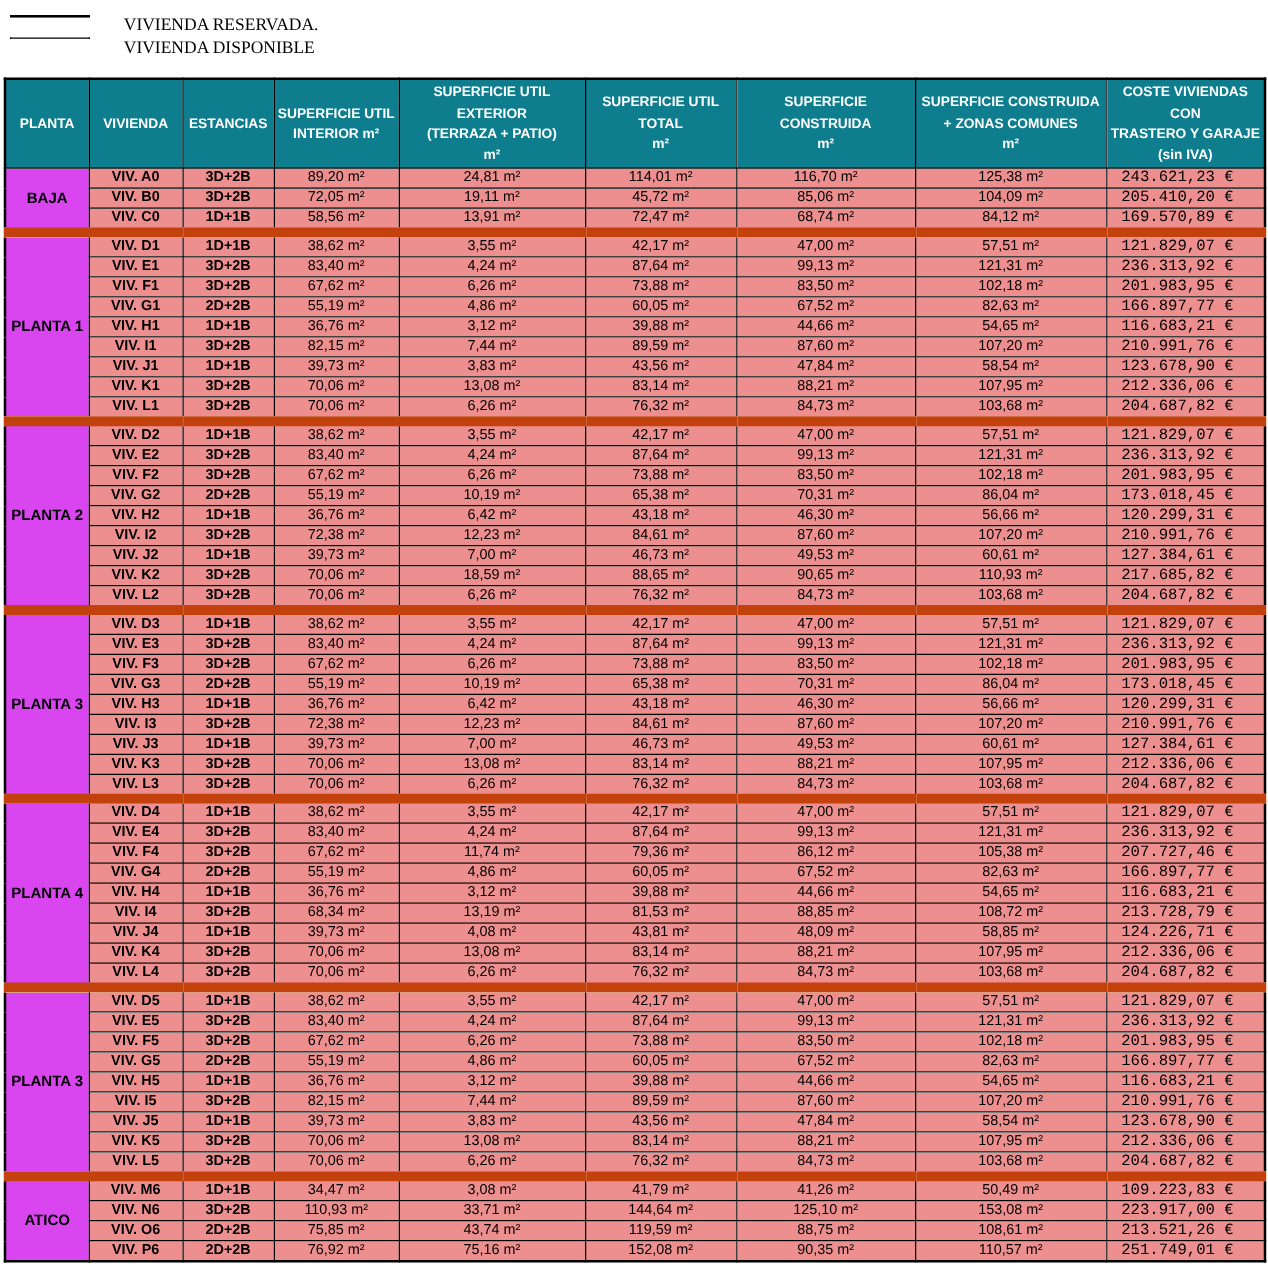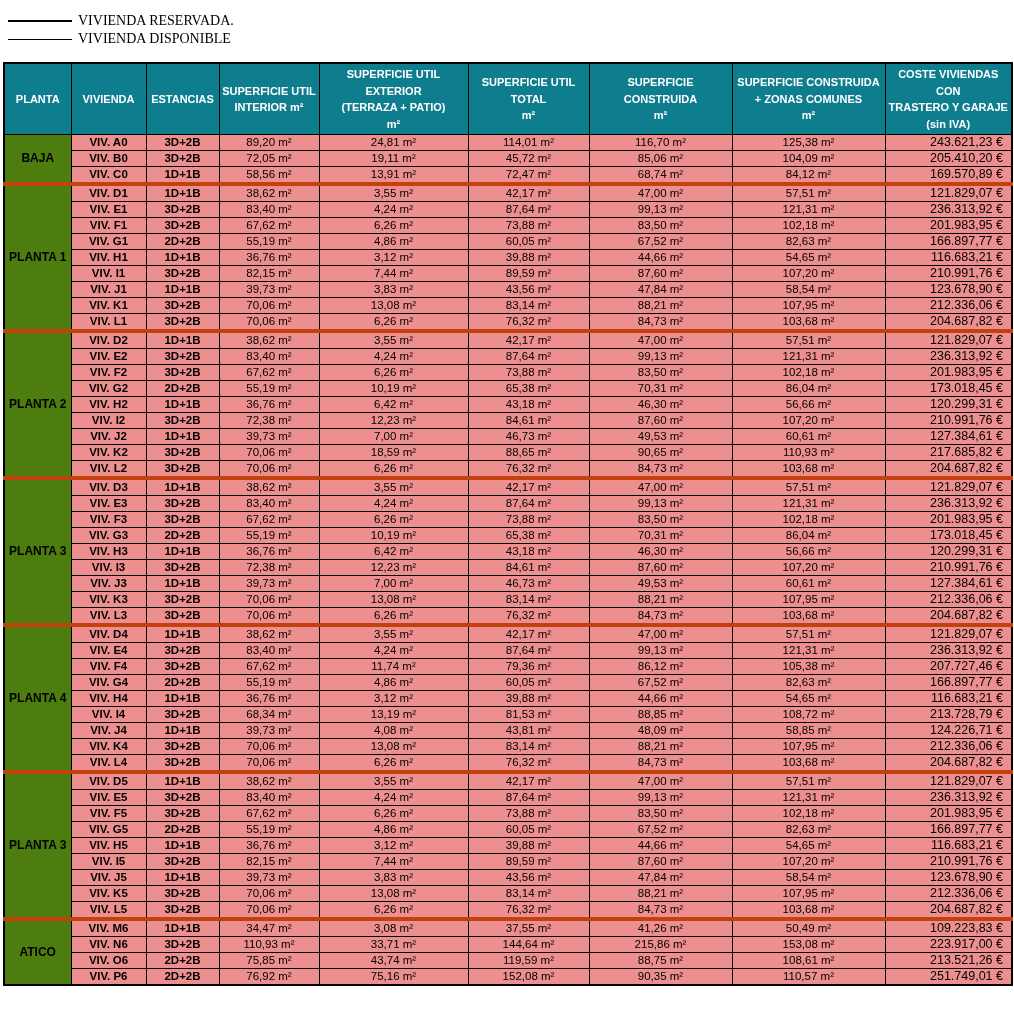--- a/index.html
+++ b/index.html
@@ -1,21 +1,21 @@
 <!DOCTYPE html>
 <html><head>
 <meta charset="utf-8">
 <style>
   html,body{margin:0;padding:0;background:#ffffff;}
   body{width:1014px;height:1018px;overflow:hidden;position:relative;
        font-family:"Liberation Sans","DejaVu Sans",sans-serif;color:#000;}
 
   
   .legend{position:absolute;top:12px;left:8px;}
-  .legend-row{display:flex;align-items:center;height:18px;}
+  .legend-row{display:flex;align-items:flex-start;height:18px;gap:21px;}
   .legend-swatch{width:64px;border:1px solid #000;box-sizing:border-box;}
   .legend-row + .legend-row .legend-swatch{border-top:none;}
   .swatch-reserved{background:#f6a5a5;}
   .swatch-available{background:#ffffff;}
   .legend-label{font-family:"Liberation Serif","DejaVu Serif",serif;
                 font-size:14px;line-height:18px;padding-left:6px;white-space:nowrap;}
 
   
   .price-table{position:absolute;top:62px;left:3px;width:1008px;
                border-collapse:collapse;table-layout:fixed;}
@@ -24,27 +24,27 @@
   .price-table{border:2px solid #000;}
 
   thead th{background:#0e7d8e;color:#ffffff;font-weight:bold;font-size:11px;
            line-height:1.5;text-align:center;vertical-align:middle;
            white-space:pre-line;height:69px;padding:2px 1px;
            border-bottom:3px solid #000;}
 
   tbody td{height:16px;font-size:11.5px;line-height:15px;text-align:center;
            vertical-align:middle;padding:0 2px;background:#ee8f8f;}
 
-  td.planta{background:#4d7c0f;font-weight:bold;font-size:12px;}
+  td.planta{background:#d946ef;font-weight:bold;font-size:12px;}
   td.c-viv,td.c-est{font-weight:bold;font-size:11.5px;}
   td.c-num{font-size:11.5px;}
-  td.c-price{font-family:Liberation Sans, sans-serif;
-             font-size:12.5px;text-align:right;padding-right:8px;}
-
-  tr.group-start td{border-top:4px solid #c2410c;}
+  td.c-price{font-family:Liberation Mono, monospace;
+             font-size:12.5px;text-align:right;padding-right:24px;}
+
+  tr.group-start td{border-top:8px solid #c2410c;}
 </style>
 </head>
 <body>
 
 <div class="legend">
   <div class="legend-row">
     <span class="legend-swatch swatch-reserved"></span>
     <span class="legend-label">VIVIENDA RESERVADA.</span>
   </div>
   <div class="legend-row">
@@ -575,32 +575,32 @@
         <td class="c-num">84,73 m²</td>
         <td class="c-num">103,68 m²</td>
         <td class="c-price">204.687,82 €</td>
       </tr>
       <tr class="group-start">
         <td class="planta" rowspan="4">ATICO</td>
         <td class="c-viv">VIV. M6</td>
         <td class="c-est">1D+1B</td>
         <td class="c-num">34,47 m²</td>
         <td class="c-num">3,08 m²</td>
-        <td class="c-num">37,55 m²</td>
+        <td class="c-num">41,79 m²</td>
         <td class="c-num">41,26 m²</td>
         <td class="c-num">50,49 m²</td>
         <td class="c-price">109.223,83 €</td>
       </tr>
       <tr>
         <td class="c-viv">VIV. N6</td>
         <td class="c-est">3D+2B</td>
         <td class="c-num">110,93 m²</td>
         <td class="c-num">33,71 m²</td>
         <td class="c-num">144,64 m²</td>
-        <td class="c-num">215,86 m²</td>
+        <td class="c-num">125,10 m²</td>
         <td class="c-num">153,08 m²</td>
         <td class="c-price">223.917,00 €</td>
       </tr>
       <tr>
         <td class="c-viv">VIV. O6</td>
         <td class="c-est">2D+2B</td>
         <td class="c-num">75,85 m²</td>
         <td class="c-num">43,74 m²</td>
         <td class="c-num">119,59 m²</td>
         <td class="c-num">88,75 m²</td>

